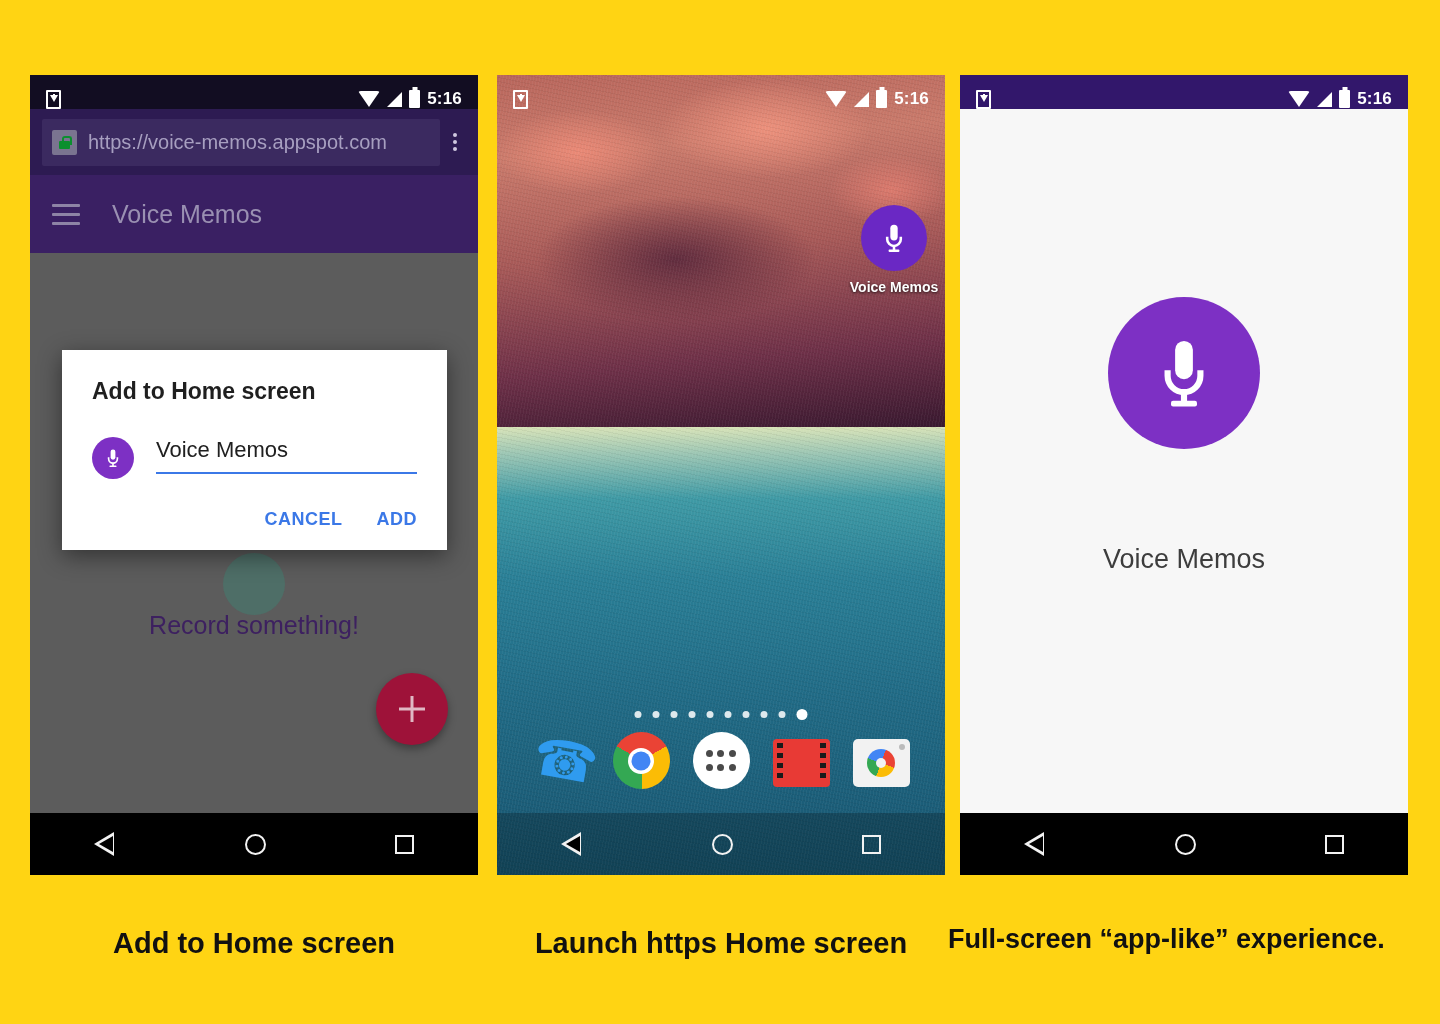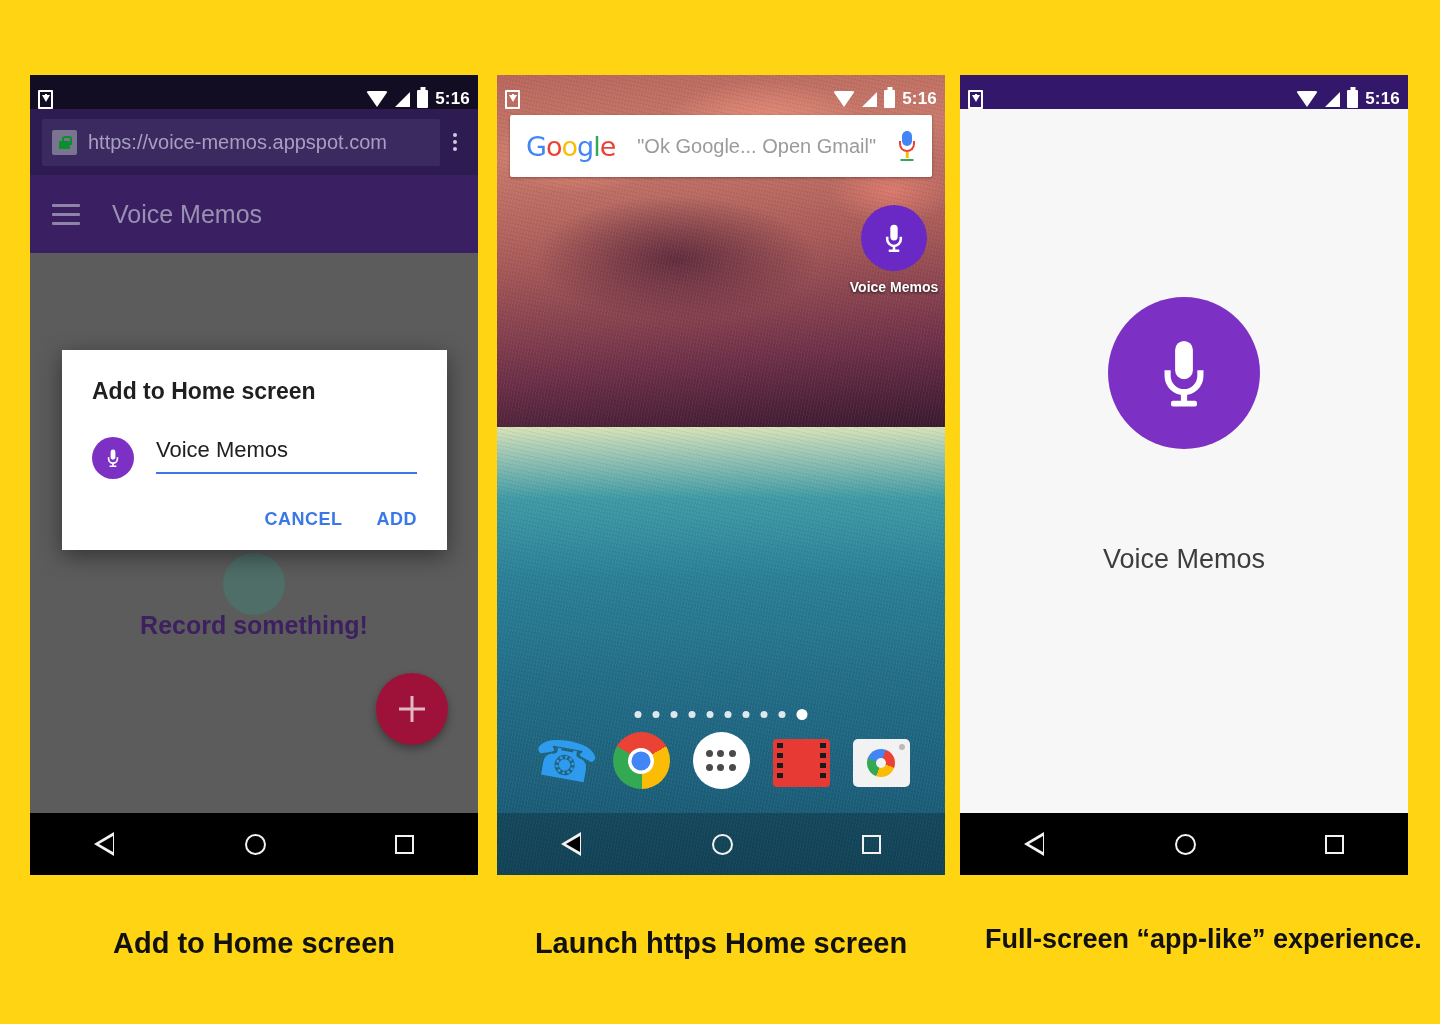--- a/index.html
+++ b/index.html
@@ -9,21 +9,21 @@
     font-family: "Liberation Sans", sans-serif;
     overflow: hidden;
   }
   .stage { position: relative; width: 1440px; height: 1024px; }
 
   
   .phone { position: absolute; overflow: hidden; }
 
   .statusbar {
     position: absolute; left: 0; top: 0; width: 100%; height: 48px;
-    display: flex; align-items: center; padding: 0 8px; gap: 28px;
+    display: flex; align-items: center; padding: 0 16px; gap: 28px;
   }
   .sb-left { display: flex; align-items: center; }
   .sb-right { margin-left: auto; display: flex; align-items: center; gap: 7px; }
   .sb-time { color: #fff; font-size: 17px; font-weight: bold; letter-spacing: .2px; }
 
   .ic-download {
     width: 15px; height: 19px; border: 2px solid #fff; border-radius: 1px;
     position: relative; display: inline-block;
   }
   .ic-download::after {
@@ -111,21 +111,21 @@
   .hamburger { width: 28px; display: flex; flex-direction: column; gap: 6px; flex: none; }
   .hamburger i { display: block; height: 3px; background: #8e84a6; border-radius: 1px; }
   .appbar-title { margin-left: 32px; color: #9a90b2; font-size: 25px; }
 
   .content-area {
     position: absolute; left: 0; top: 178px; right: 0; bottom: 62px;
     background: #5c5c5c;
   }
   .record-text {
     position: absolute; left: 50%; top: 358px; transform: translateX(-50%);
-    color: #3d2060; font-size: 25px; white-space: nowrap; font-weight: bold;
+    color: #3d2060; font-size: 25px; white-space: nowrap;
   }
   .hidden-mic {
     position: absolute; left: 50%; top: 300px; transform: translateX(-50%);
     width: 62px; height: 62px; border-radius: 50%; background: #3f7f72; opacity:.5;
   }
   .fab {
     position: absolute; right: 30px; bottom: 68px; width: 72px; height: 72px;
     border-radius: 50%; background: #9e1239;
     display: flex; align-items: center; justify-content: center;
     box-shadow: 0 4px 9px rgba(0,0,0,.35);
@@ -292,21 +292,21 @@
   
   .mic { display: block; }
 
   
   .caption {
     position: absolute; color: #111; font-size: 29px; font-weight: bold;
     line-height: 1.28; font-family: "Liberation Sans", sans-serif;
   }
   #cap1 { left: 30px; top: 925px; width: 448px; text-align: center; }
   #cap2 { left: 497px; top: 925px; width: 448px; text-align: center; }
-  #cap3 { left: 985px; top: 922px; width: 440px; text-align: left; font-size: 27px; }
+  #cap3 { left: 948px; top: 922px; width: 440px; text-align: left; font-size: 27px; }
 </style>
 </head>
 <body>
 
 <div class="stage">
 
   <div class="phone" id="panel1">
 
     <div class="statusbar">
       <div class="sb-left">
@@ -392,30 +392,20 @@
         <span class="ic-download"></span>
       </div>
       <div class="sb-right">
         <span class="ic-wifi"></span>
         <span class="ic-signal"></span>
         <span class="ic-battery"></span>
         <span class="sb-time">5:16</span>
       </div>
     </div>
 
-    <div class="gsearch">
-      <span class="glogo"><span class="g-b">G</span><span class="g-r">o</span><span class="g-y">o</span><span class="g-b">g</span><span class="g-g">l</span><span class="g-r">e</span></span>
-      <span class="ghint">"Ok Google... Open Gmail"</span>
-      <span class="gmic">
-        <span class="cap"></span>
-          <span class="arc"></span>
-          <span class="stem"></span>
-          <span class="base"></span>
-      </span>
-    </div>
 
     <div class="app-shortcut">
       <span class="app-circle">
         <svg class="mic" width="34" height="34" viewBox="0 0 24 24" fill="#fff">
           <rect x="9.4" y="2.6" width="5.2" height="11.2" rx="2.6"></rect>
           <path d="M6.3 11.2v1.6a5.7 5.7 0 0 0 11.4 0v-1.6h-1.8v1.6a3.9 3.9 0 0 1-7.8 0v-1.6z"></path>
           <rect x="11.1" y="17.6" width="1.8" height="3.1"></rect>
           <rect x="8.2" y="20.1" width="7.6" height="1.7" rx=".6"></rect>
         </svg>
       </span>

